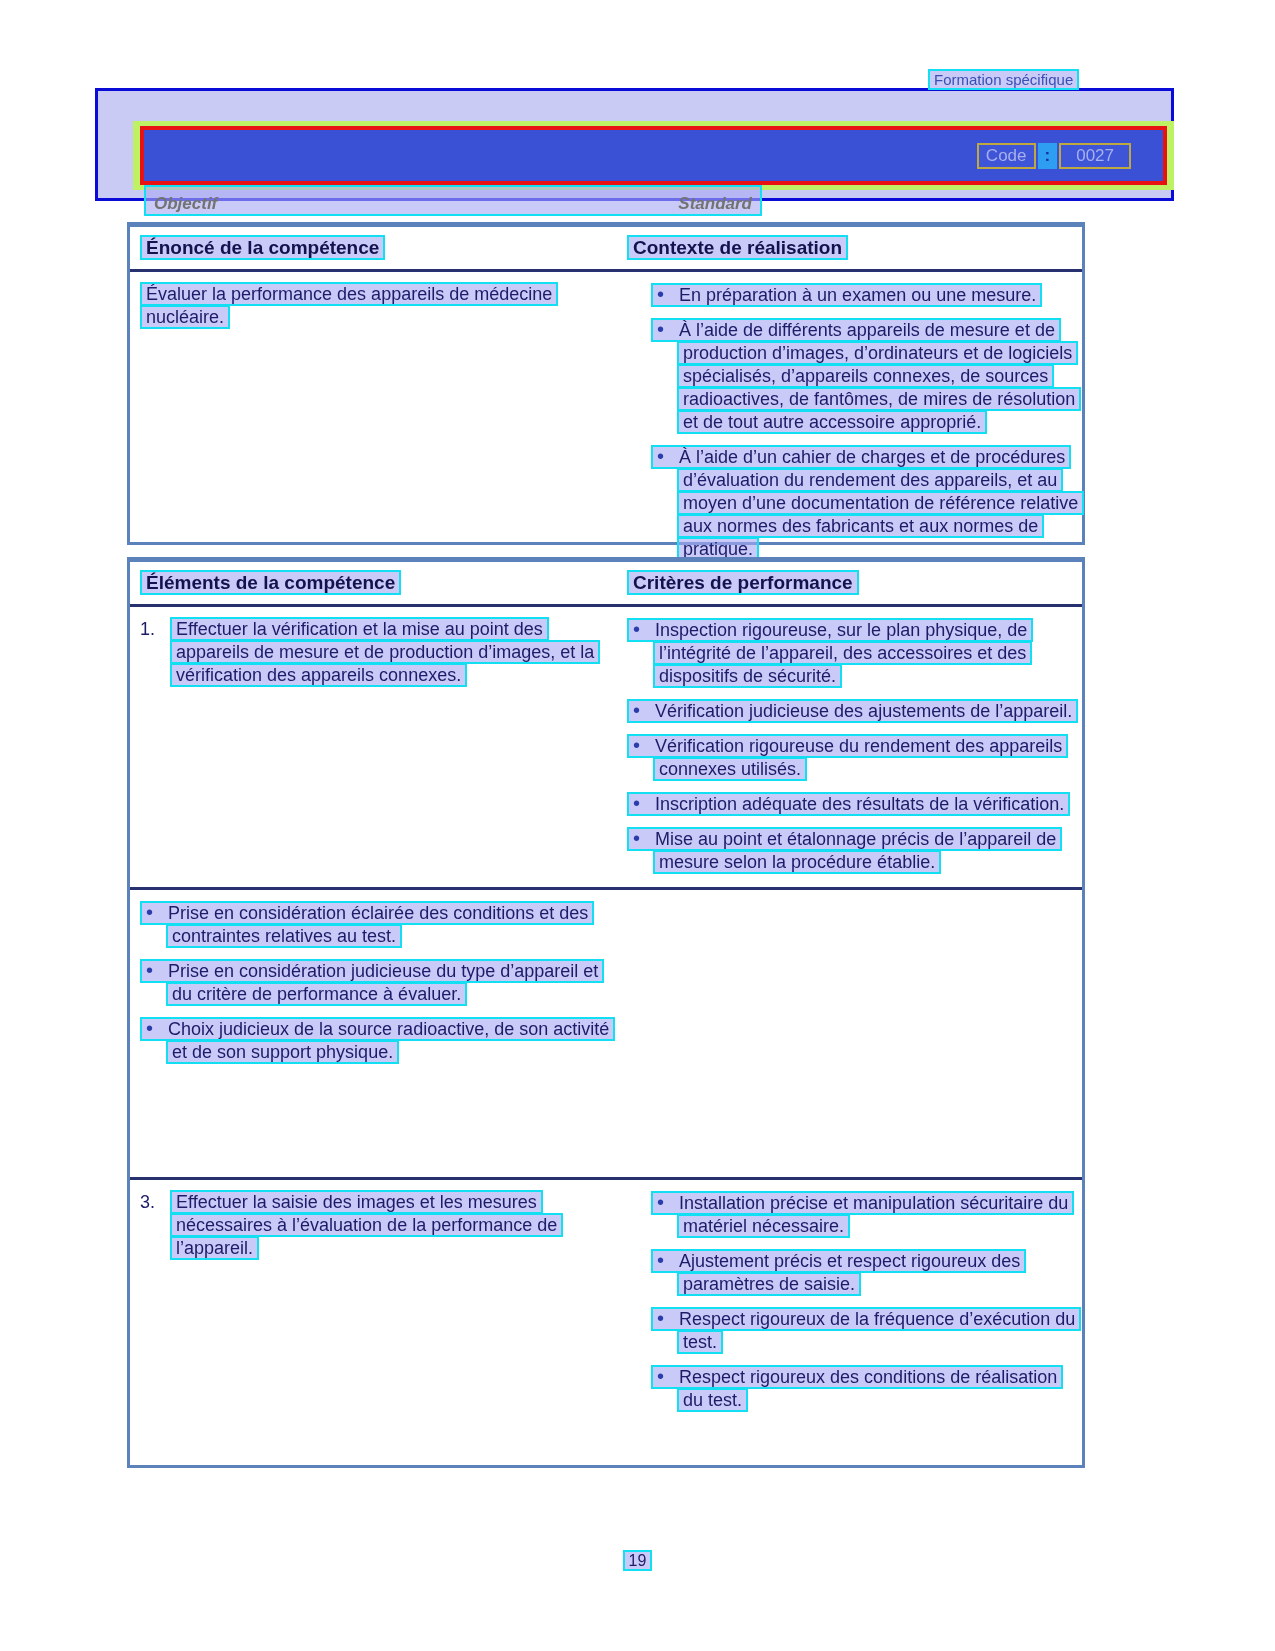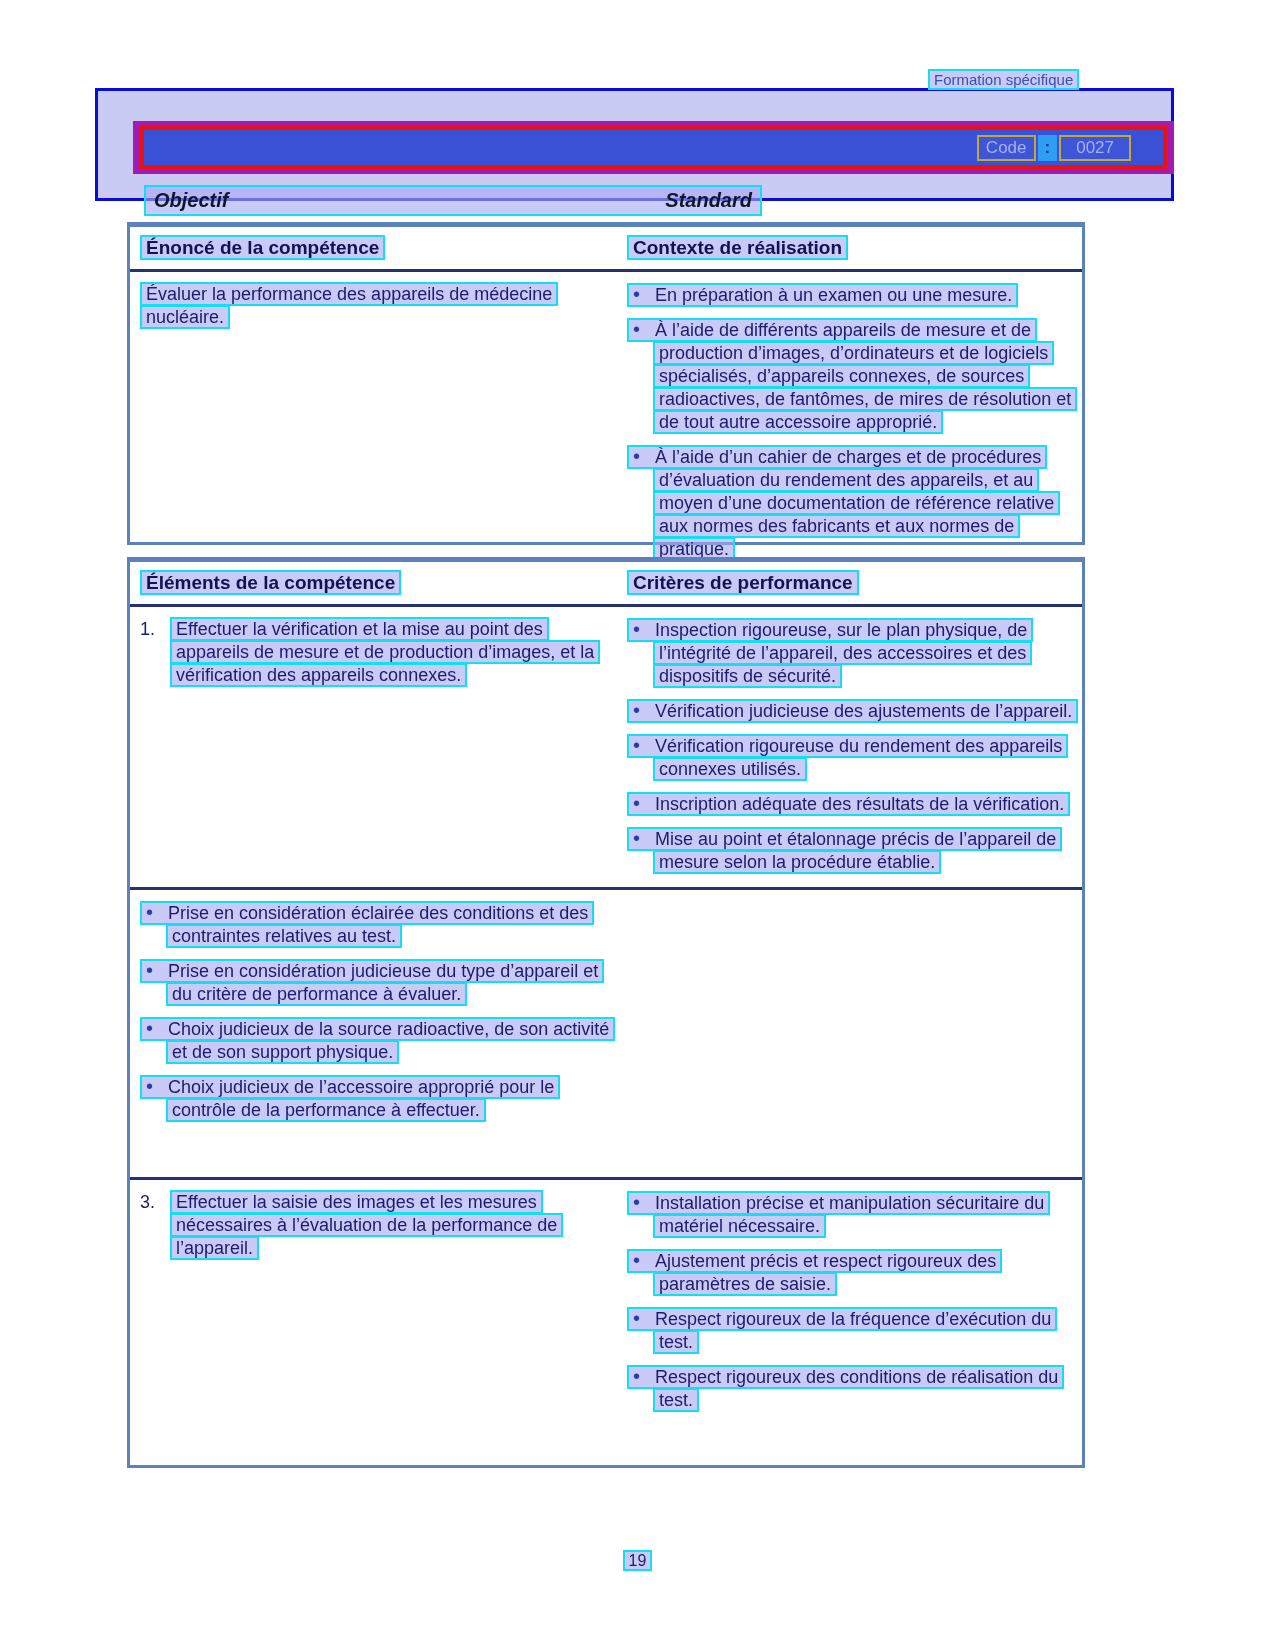--- a/index.html
+++ b/index.html
@@ -23,22 +23,22 @@
     position:absolute;left:928px;top:69px;
     font-size:15px;color:#3850b4;z-index:5;
   }
 
   
   .panel{
     position:absolute;left:95px;top:88px;width:1079px;height:113px;
     background:#cacbf5;border:3px solid #0b0bd8;box-sizing:border-box;z-index:1;
   }
   .bar-outer{
-    position:absolute;left:133px;top:121px;width:1041px;height:53px;
-    background:#a21caf;box-sizing:border-box;padding:5px 7px;z-index:2;
+    position:absolute;left:133px;top:121px;width:1041px;height:69px;
+    background:#bef264;box-sizing:border-box;padding:5px 7px;z-index:2;
   }
   .bar-inner{
     width:100%;height:100%;box-sizing:border-box;
     border:4px solid #e81212;background:#3a51d6;
     display:flex;align-items:center;justify-content:flex-end;
     padding-right:32px;
   }
   .code-group{display:flex;align-items:center;font-size:17px;}
   .code-label{
     border:2px solid #bfa83e;color:#a7b0ee;padding:1px 7px;background:rgba(80,100,220,0.25);
@@ -48,23 +48,23 @@
     padding:1px 5px;margin:0 2px;font-weight:bold;
   }
   .code-value{
     border:2px solid #bfa83e;color:#a7b0ee;padding:1px 15px;background:rgba(80,100,220,0.25);
   }
 
   
   .obj-std{
     position:absolute;left:144px;top:185px;width:618px;height:31px;
     background:rgba(170,170,243,0.62);border:2px solid #12dff2;box-sizing:border-box;
-    display:flex;align-items:center;justify-content:space-between;
+    display:flex;align-items:flex-end;justify-content:space-between;
     padding:0 8px;z-index:3;
-    font-size:20px;font-weight:bold;font-style:italic;color:#0f172a;
+    font-size:17px;font-weight:bold;font-style:italic;color:#737373;
   }
 
   
   .tbl{
     position:absolute;left:127px;width:958px;
     border:3px solid #5b82ba;border-top-width:5px;box-sizing:border-box;
     display:flex;flex-direction:column;background:#ffffff;
     font-size:18px;line-height:23px;
   }
   .tbl1{top:222px;height:323px;}
@@ -75,21 +75,21 @@
   }
   .thead .hl{font-size:19px;}
   .c1{width:487px;box-sizing:border-box;padding-left:10px;}
   .c2{flex:1;box-sizing:border-box;padding-left:10px;}
   .trow{
     display:flex;box-sizing:border-box;padding-top:11px;
     border-bottom:3px solid #273170;
   }
   .trow:last-child{border-bottom:none;}
   .trow .c1{padding-right:14px;}
-  .grow{flex:1 1 auto;}
+  .grow{flex:1 1 auto;gap:24px;}
   .h280{flex:0 0 283px;}
   .h290{flex:0 0 290px;}
 
   .elem{max-width:440px;padding-left:30px;text-indent:-30px;}
   .num{display:inline-block;width:30px;text-indent:0;}
   .crit{max-width:446px;padding-left:26px;text-indent:-26px;margin-bottom:11px;}
   .dot{
     display:inline-block;width:22px;text-indent:0;
     color:#2b3cab;font-size:20px;
   }
@@ -193,23 +193,20 @@
       <div class="c2">
         <div class="crit">
           <span class="hl"><span class="dot">•</span><span>Prise en considération éclairée des conditions et des contraintes relatives au test.</span></span>
         </div>
         <div class="crit">
           <span class="hl"><span class="dot">•</span><span>Prise en considération judicieuse du type d’appareil et du critère de performance à évaluer.</span></span>
         </div>
         <div class="crit">
           <span class="hl"><span class="dot">•</span><span>Choix judicieux de la source radioactive, de son activité et de son support physique.</span></span>
         </div>
-        <div class="crit">
-          <span class="hl"><span class="dot">•</span><span>Choix judicieux de l’accessoire approprié pour le contrôle de la performance à effectuer.</span></span>
-        </div>
       </div>
     </div>
 
     <div class="trow grow">
       <div class="c1">
         <div class="elem">
           <span class="num">3.</span><span class="hl">Effectuer la saisie des images et les mesures nécessaires à l’évaluation de la performance de l’appareil.</span>
         </div>
       </div>
       <div class="c2">

